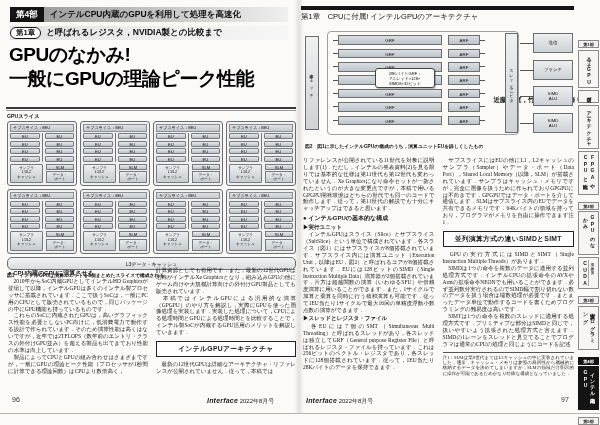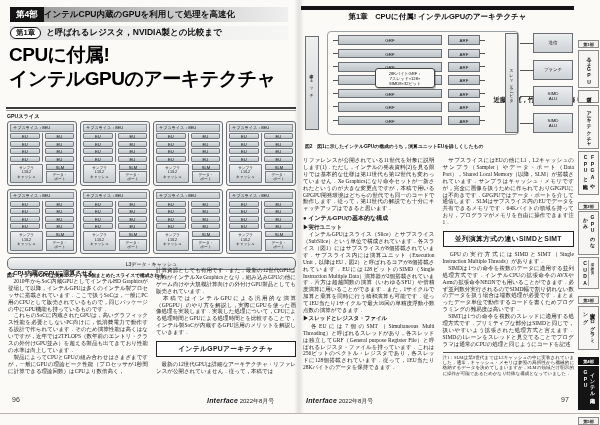--- a/index.html
+++ b/index.html
@@ -7,21 +7,21 @@
   .spread{position:relative;width:600px;height:425px;background:#fbfaf7;overflow:hidden;
     font-family:"Liberation Sans",sans-serif;color:#111;}
   .spread-bottom-edge{position:absolute;left:0;top:413px;width:600px;height:1px;background:#b9b5ae;}
   .gutter{position:absolute;left:294px;top:0;width:10px;height:414px;
     background:linear-gradient(90deg,rgba(0,0,0,0) 0%,rgba(0,0,0,.10) 50%,rgba(0,0,0,0) 100%);}
 
   
   .part-banner{position:absolute;left:10px;top:7px;width:278px;height:15px;display:flex;align-items:stretch;}
   .part-tag{background:#141414;color:#fff;font-weight:bold;font-size:8.5px;line-height:15px;padding:0 6px;white-space:nowrap;}
   .part-text{flex:1;background:linear-gradient(90deg,#9e9e9e,#d8d8d8 70%,#efefef);
-    font-weight:bold;font-size:8.5px;line-height:15px;white-space:nowrap;}
+    font-weight:bold;font-size:8.5px;line-height:15px;padding-left:6px;white-space:nowrap;}
   .chapter-row{position:absolute;left:10px;top:26px;width:278px;height:14px;display:flex;align-items:center;
     background:linear-gradient(90deg,#e3e3e3,#f6f6f5);}
   .chapter-badge{border:1.5px solid #161616;border-radius:8px;background:#fff;font-weight:bold;
     font-size:7.5px;line-height:10px;padding:0 5px;margin-right:5px;white-space:nowrap;}
   .chapter-subtitle{font-weight:bold;font-size:8.5px;white-space:nowrap;}
   .main-title{position:absolute;left:9px;top:43px;width:286px;font-weight:bold;font-size:19px;
     line-height:24px;letter-spacing:-0.5px;color:#000;}
   .authors{position:absolute;right:10px;top:96px;font-size:6.5px;font-weight:bold;}
   .title-rule{position:absolute;left:6px;top:107px;width:290px;height:4px;
     border-top:2px solid #3a3a3a;border-bottom:1px solid #9a9a9a;}
@@ -66,22 +66,22 @@
   .pagenum{position:absolute;font-size:7px;color:#333;}
   .pn-left{left:12px;top:396px;}
   .pn-right{left:561px;top:396px;}
   .footer-logo{position:absolute;font-size:6px;color:#222;white-space:nowrap;}
   .fl-left{left:207px;top:397px;}
   .fl-right{left:306px;top:397px;}
   .footer-logo b{font-size:7px;font-style:italic;letter-spacing:0.2px;}
 
   
   .rp-topbar{position:absolute;left:301px;top:6px;width:273px;height:3.5px;background:#141414;}
-  .rp-header{position:absolute;left:301px;top:12px;width:273px;text-align:center;
-    font-weight:bold;font-size:7.5px;}
+  .rp-header{position:absolute;left:301px;top:12px;width:273px;text-align:left;
+    font-weight:normal;font-size:7.5px;}
 
   
   .figure2{position:absolute;left:305px;top:31px;width:267px;height:108px;}
   .f2-frame{position:absolute;left:22px;top:0;width:192px;height:104px;border:1px solid #9aa0a4;border-radius:4px;}
   .fetch{position:absolute;left:0;top:5px;width:14px;height:94px;border:1px solid #6b6f73;
     background:linear-gradient(#efefef,#cfd3d6);writing-mode:vertical-rl;text-orientation:upright;
     font-size:4.4px;letter-spacing:1px;text-align:center;line-height:13px;}
   .f2-rows{position:absolute;left:28px;top:4px;width:152px;}
   .g2row{display:flex;align-items:center;height:10px;margin-bottom:3.4px;}
   .conn{width:5px;height:1px;background:#555;}
@@ -126,22 +126,22 @@
   <div>
     <div class="part-banner">
       <div class="part-tag">第4部</div>
       <div class="part-text">インテルCPU内蔵のGPUを利用して処理を高速化</div>
     </div>
     <div class="chapter-row">
       <span class="chapter-badge">第1章</span>
       <span class="chapter-subtitle">と呼ばれるレジスタ，NVIDIA製との比較まで</span>
     </div>
     <div class="main-title">
-      <div>CPUに付属!</div>
-      <div>インテルGPUのアーキテクチャ</div>
+      <div>GPUのなかみ!</div>
+      <div>一般にGPUの理論ピーク性能</div>
     </div>
     <div class="authors">近藤 龍寛，竹田 大翔，佐藤 裕幸</div>
     <div class="title-rule"></div>
 
     <div class="figure1">
       <div class="f1-slice-label">GPUスライス</div>
       <div class="f1-grid">
           <div class="subslice">
             <div class="ss-head">サブスライス：8EU</div>
             <div class="eu-grid">

